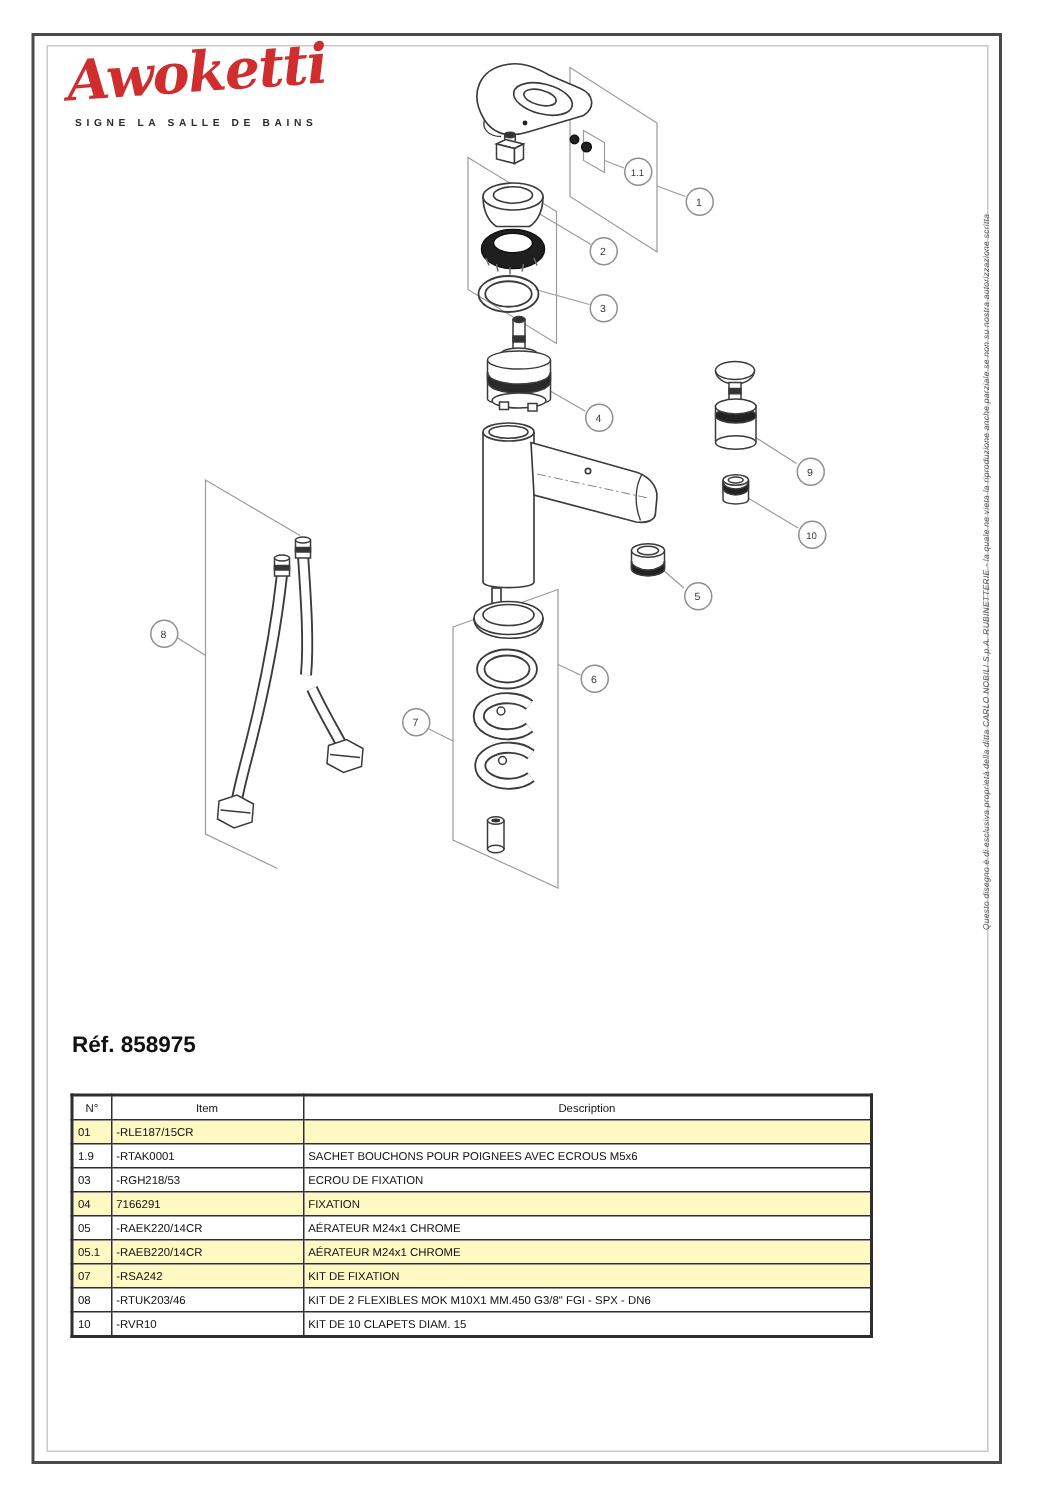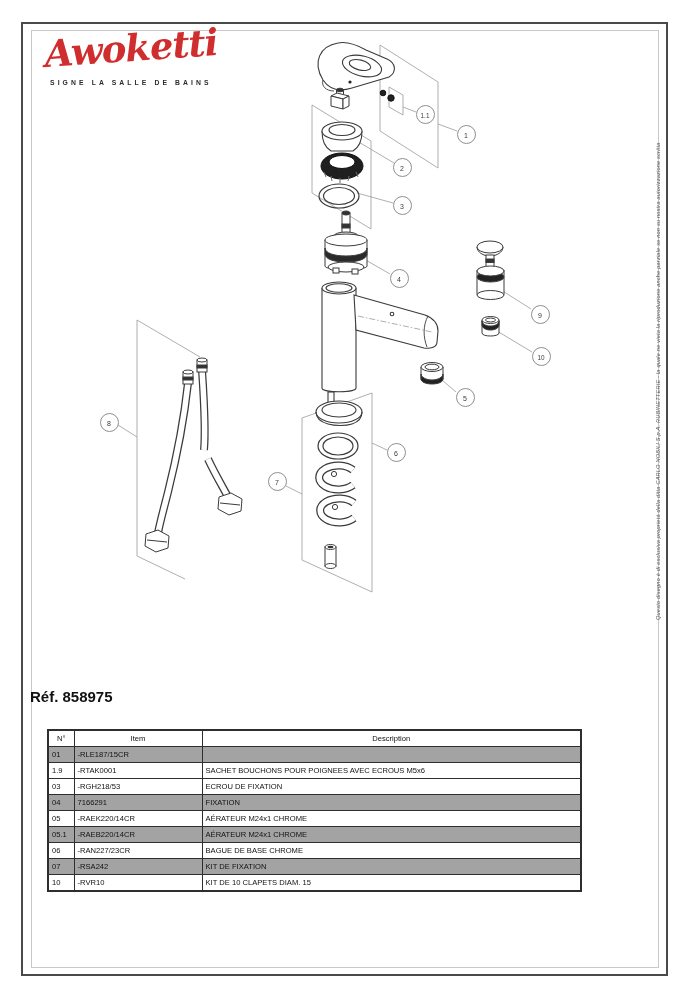--- a/index.html
+++ b/index.html
@@ -7,29 +7,29 @@
   .outer-frame{position:absolute;left:21px;top:22px;width:647px;height:954px;border:2px solid #4a4a4a;box-sizing:border-box;}
   .inner-frame{position:absolute;left:31px;top:30px;width:628px;height:938px;border:1px solid #c9c9c9;box-sizing:border-box;}
   .side-note{position:absolute;left:655px;top:28px;height:592px;width:14px;
     writing-mode:vertical-rl;transform:rotate(180deg);white-space:nowrap;
     font-size:5.6px;font-style:italic;color:#555;letter-spacing:.2px;overflow:hidden;}
   .logo{position:absolute;left:46px;top:36px;}
   .logo-script{font-family:"DejaVu Serif",serif;font-style:italic;font-weight:bold;
     font-size:37px;color:#d02e2e;transform:rotate(-4deg);transform-origin:left bottom;
     letter-spacing:-1px;line-height:1;}
   .logo-tagline{font-size:6.8px;letter-spacing:3.1px;color:#2b2b2b;margin-top:6px;margin-left:4px;font-weight:bold;}
-  .ref-label{position:absolute;left:30px;top:688px;font-size:15px;font-weight:bold;color:#111;}
+  .ref-label{position:absolute;left:48px;top:688px;font-size:15px;font-weight:bold;color:#111;}
   .parts-table{position:absolute;left:47px;top:729px;width:535px;border-collapse:collapse;
     border:2px solid #2e2e2e;font-size:7.6px;color:#111;table-layout:fixed;}
   .parts-table th,.parts-table td{border:1px solid #2e2e2e;height:15px;padding:0 3px;
     overflow:hidden;white-space:nowrap;font-weight:normal;}
   .parts-table th{text-align:center;}
   .col-no{width:26px;}
   .col-item{width:128px;}
-  .shaded td{background:#a3a3a3;}
+  .shaded td{background:#fef9c3;}
   .callout{position:absolute;width:19px;height:19px;border:1px solid #8f8f8f;border-radius:50%;
     background:#fff;font-size:7px;color:#3a3a3a;text-align:center;line-height:19px;box-sizing:border-box;}
   svg{position:absolute;left:0;top:0;}
 </style>
 </head>
 <body>
 
 <div class="outer-frame"></div>
 <div class="inner-frame"></div>
 
@@ -243,29 +243,29 @@
     <tr>
         <td>05</td>
         <td>-RAEK220/14CR</td>
         <td>AÉRATEUR M24x1 CHROME</td>
       </tr>
     <tr class="shaded">
         <td>05.1</td>
         <td>-RAEB220/14CR</td>
         <td>AÉRATEUR M24x1 CHROME</td>
       </tr>
-    <tr>
-        <td>06</td>
-        <td>-RAN227/23CR</td>
-        <td>BAGUE DE BASE CHROME</td>
-      </tr>
     <tr class="shaded">
         <td>07</td>
         <td>-RSA242</td>
         <td>KIT DE FIXATION</td>
       </tr>
     <tr>
+        <td>08</td>
+        <td>-RTUK203/46</td>
+        <td>KIT DE 2  FLEXIBLES MOK M10X1 MM.450 G3/8" FGI - SPX - DN6</td>
+      </tr>
+    <tr>
         <td>10</td>
         <td>-RVR10</td>
         <td>KIT DE 10 CLAPETS DIAM. 15</td>
       </tr>
   </tbody>
 </table>
 
 </body></html>

